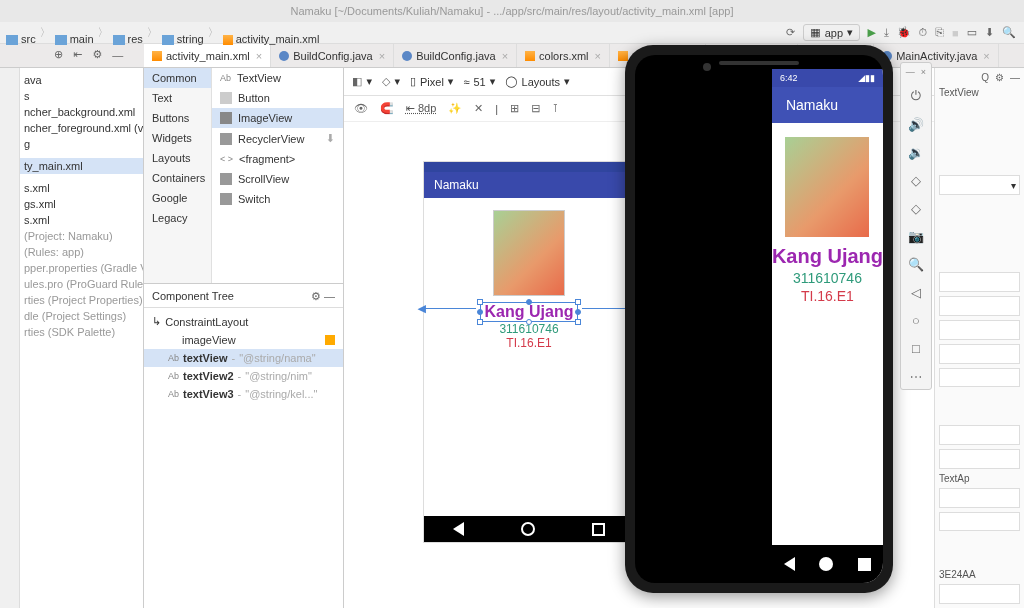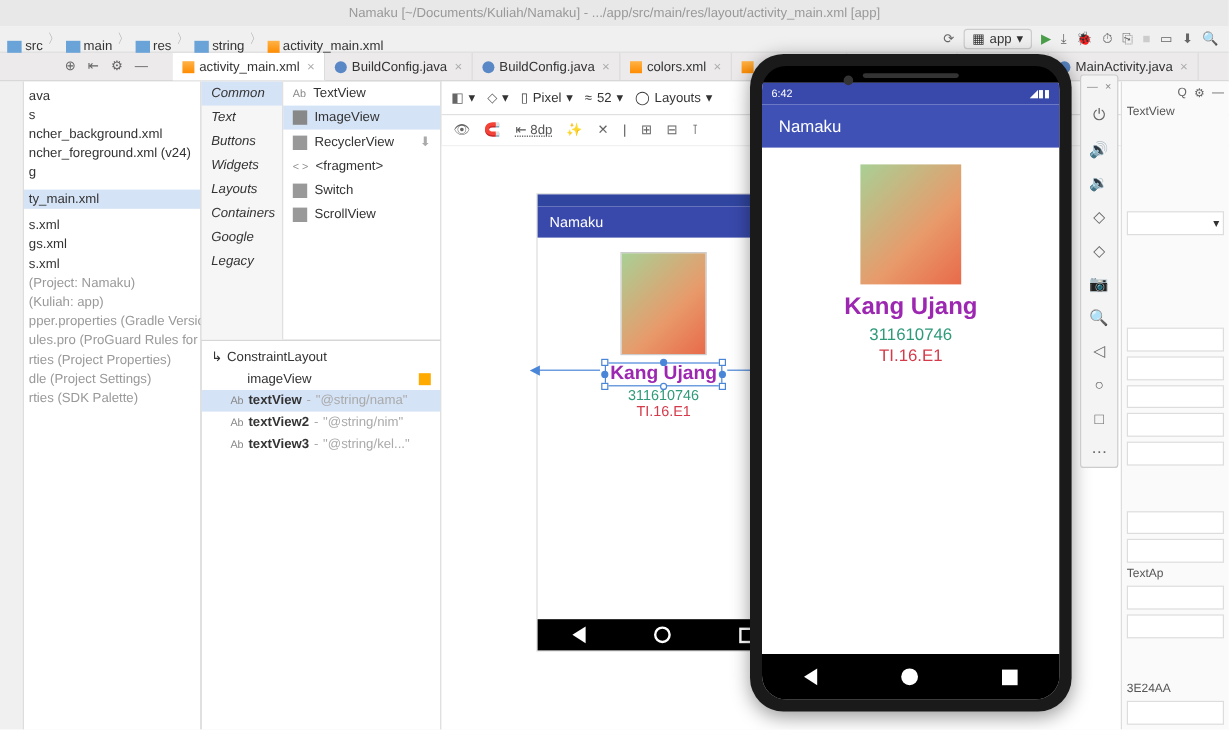--- a/index.html
+++ b/index.html
@@ -3,21 +3,21 @@
   <meta charset="utf-8">
   <style>
     * { margin: 0; padding: 0; box-sizing: border-box; font-family: -apple-system, sans-serif; }
     body { width: 1024px; height: 608px; background: #f5f5f5; font-size: 11px; color: #333; overflow: hidden; position: relative; }
 
     
     .titlebar { height: 22px; background: #e8e8e8; text-align: center; line-height: 22px; color: #999; font-size: 11px; }
 
     
     .breadcrumbs { height: 22px; background: #f0f0f0; border-bottom: 1px solid #ddd; display: flex; align-items: center; padding: 0 6px; gap: 4px; font-size: 11px; position: relative; }
-    .breadcrumbs .crumb { display: flex; align-items: center; gap: 3px; margin-top: 13px; }
+    .breadcrumbs .crumb { display: flex; align-items: flex-end; gap: 3px; margin-top: 13px; }
     .breadcrumbs .folder-icon { width: 12px; height: 10px; background: #6aa3d8; display: inline-block; }
     .breadcrumbs .sep { color: #aaa; }
     .breadcrumbs .right-tools { position: absolute; right: 8px; display: flex; gap: 8px; align-items: center; }
     .breadcrumbs .run-box { border: 1px solid #ccc; border-radius: 3px; padding: 1px 6px; display: flex; align-items: center; gap: 4px; }
 
     
     .editor-tabs { height: 24px; background: #eceaea; display: flex; align-items: stretch; border-bottom: 1px solid #ccc; padding-left: 144px; }
     .editor-tabs .left-icons { position: absolute; left: 54px; display: flex; gap: 10px; align-items: center; margin-top: 4px; }
     .editor-tab { display: flex; align-items: center; padding: 0 8px; gap: 4px; border-right: 1px solid #ddd; font-size: 11px; cursor: pointer; }
     .editor-tab.active { background: #fff; }
@@ -27,32 +27,32 @@
     .file-icon.java { background: #5a87c6; border-radius: 50%; }
     .file-icon.png { background: #7cb342; }
 
     
     .main { display: flex; height: 540px; background: #fff; }
 
     
     .left-strip { width: 20px; background: #f0f0f0; border-right: 1px solid #ddd; }
 
     
-    .project-tree { width: 148px; border-right: 1px solid #ccc; background: #fff; padding: 4px 0; overflow: hidden; }
+    .project-tree { width: 124px; border-right: 1px solid #ccc; background: #fff; padding: 4px 0; overflow: hidden; }
     .project-tree .item { padding: 2px 4px; white-space: nowrap; font-size: 11px; }
     .project-tree .item.selected { background: #d5e3f6; }
     .project-tree .muted { color: #999; }
 
     
     .palette { width: 200px; border-right: 1px solid #ccc; display: flex; flex-direction: column; }
     .palette-header { display: flex; justify-content: space-between; padding: 6px 8px 4px; border-bottom: 1px solid #ddd; }
     .palette-header .title { font-weight: 400; }
     .palette-body { display: flex; height: 216px; border-bottom: 1px solid #ccc; }
     .palette-cats { width: 68px; background: #f6f6f6; border-right: 1px solid #e0e0e0; }
-    .palette-cats .cat { padding: 4px 8px; font-size: 11px; cursor: pointer; font-style: italic; }
+    .palette-cats .cat { padding: 4px 8px; font-size: 11px; cursor: pointer; }
     .palette-cats .cat.active { background: #d5e3f6; }
     .palette-items { flex: 1; }
     .palette-items .pitem { padding: 4px 8px; display: flex; align-items: center; gap: 6px; font-size: 11px; cursor: pointer; }
     .palette-items .pitem.selected { background: #d5e3f6; }
     .palette-items .picon { width: 12px; height: 12px; background: #888; display: inline-block; }
 
     
     .component-tree { flex: 1; display: flex; flex-direction: column; }
     .ct-header { display: flex; justify-content: space-between; padding: 6px 8px 4px; border-bottom: 1px solid #ddd; }
     .ct-body { padding: 4px 0; }
@@ -78,21 +78,21 @@
     .photo { width: 72px; height: 86px; background: linear-gradient(135deg,#a8d095,#e89a6b 60%,#e86a4a); border:1px solid #ccc; }
     .name-txt { color: #9c27b0; font-size: 16px; font-weight: 700; margin-top: 6px; position:relative; }
     .nim-txt { color: #2e9a7a; font-size: 12px; }
     .kelas-txt { color: #d43a4a; font-size: 12px; }
     .sel-box { border: 1px solid #4a86d8; position: relative; padding: 0 4px; }
     .sel-handle { width: 6px; height: 6px; background: #fff; border: 1px solid #4a86d8; position: absolute; }
     .constraint-line { position:absolute; background:#4a86d8; height:1px; }
 
     
     .emulator { position: absolute; left: 625px; top: 45px; width: 268px; height: 548px; background: #1a1a1a; border-radius: 28px; padding: 10px; box-shadow: 0 4px 16px rgba(0,0,0,0.4); z-index: 20; }
-    .emu-inner { width: 100%; height: 100%; background: #000; border-radius: 20px; overflow: hidden; display: flex; flex-direction: column; }
+    .emu-inner { width: 100%; height: 100%; background: #000; border-radius: 20px; overflow: hidden; display: flex; flex-direction: column; align-items: flex-end; }
     .emu-speaker { width: 80px; height: 4px; background: #333; border-radius: 2px; margin: 6px auto 4px; }
     .emu-camera { width: 8px; height: 8px; background: #333; border-radius: 50%; position: absolute; top: 18px; left: 78px; }
     .emu-screen { flex: 1; background: #fff; display: flex; flex-direction: column; }
     .emu-status { height: 18px; background: #3949ab; color: #fff; font-size: 9px; display: flex; justify-content: space-between; padding: 0 8px; align-items: center; }
     .emu-appbar { height: 36px; background: #3f51b5; color: #fff; display: flex; align-items: center; padding: 0 14px; font-size: 14px; font-weight: 500; }
     .emu-content { flex: 1; display: flex; flex-direction: column; align-items: center; padding-top: 14px; }
     .emu-photo { width: 84px; height: 100px; background: linear-gradient(135deg,#a8d095,#e89a6b 60%,#e86a4a); }
     .emu-name { color: #9c27b0; font-size: 20px; font-weight: 700; margin-top: 8px; }
     .emu-nim { color: #2e9a7a; font-size: 14px; margin-top: 2px; }
     .emu-kelas { color: #d43a4a; font-size: 14px; margin-top: 2px; }
@@ -219,21 +219,21 @@
     <div class="item">ncher_background.xml</div>
     <div class="item">ncher_foreground.xml (v24)</div>
     <div class="item">g</div>
     <div style="height:6px"></div>
     <div class="item selected">ty_main.xml</div>
     <div style="height:6px"></div>
     <div class="item">s.xml</div>
     <div class="item">gs.xml</div>
     <div class="item">s.xml</div>
     <div class="item muted"> (Project: Namaku)</div>
-    <div class="item muted"> (Kuliah: app)</div>
+    <div class="item muted"> (Rules: app)</div>
     <div class="item muted">pper.properties (Gradle Versio</div>
     <div class="item muted">ules.pro (ProGuard Rules for</div>
     <div class="item muted">rties (Project Properties)</div>
     <div class="item muted">dle (Project Settings)</div>
     <div class="item muted">rties (SDK Palette)</div>
   </div>
 
   <div class="palette">
     <div class="palette-body">
       <div class="palette-cats">
@@ -244,45 +244,53 @@
         <div class="cat">Layouts</div>
         <div class="cat">Containers</div>
         <div class="cat">Google</div>
         <div class="cat">Legacy</div>
       </div>
       <div class="palette-items">
         <div class="pitem">
             <span style="font-size:9px;color:#888">Ab</span>
             <span>TextView</span>
           </div>
+        <div class="pitem">
+            <span class="picon" style="background:#ccc"></span>
+            <span>Button</span>
+          </div>
         <div class="pitem selected">
             <span class="picon"></span>
             <span>ImageView</span>
           </div>
         <div class="pitem">
             <span class="picon" style="background:#999"></span>
             <span>RecyclerView</span>
             <span style="margin-left:auto;color:#aaa">⬇</span>
           </div>
         <div class="pitem">
             <span style="font-size:9px;color:#888">&lt; &gt;</span>
             <span>&lt;fragment&gt;</span>
           </div>
         <div class="pitem">
             <span class="picon" style="background:#999"></span>
+            <span>ScrollView</span>
+          </div>
+        <div class="pitem">
+            <span class="picon" style="background:#999"></span>
             <span>Switch</span>
           </div>
-        <div class="pitem">
-            <span class="picon" style="background:#999"></span>
-            <span>ScrollView</span>
-          </div>
       </div>
     </div>
 
     <div class="component-tree">
+      <div class="ct-header">
+        <span>Component Tree</span>
+        <span><span class="iconbtn">⚙</span> <span class="iconbtn">—</span></span>
+      </div>
       <div class="ct-body">
         <div class="cti">
             <span>↳</span>
             <span>ConstraintLayout</span>
           </div>
         <div class="cti indent1">
             <span class="picon" style="width:10px;height:10px"></span>
             <span>imageView</span>
             <span class="warn-icon"></span>
           </div>
@@ -306,21 +314,21 @@
           </div>
       </div>
     </div>
   </div>
 
   <div class="design-area">
     <div class="design-toolbar">
       <span class="tb-group"><span class="iconbtn">◧</span>▾</span>
       <span class="tb-group"><span class="iconbtn">◇</span>▾</span>
       <span class="tb-group">▯ <span>Pixel</span> ▾</span>
-      <span class="tb-group">≈ <span>52</span> ▾</span>
+      <span class="tb-group">≈ <span>51</span> ▾</span>
       <span class="tb-group">◯ <span>Layouts</span> ▾</span>
     </div>
     <div class="design-toolbar2">
       <span class="iconbtn">👁</span>
       <span class="iconbtn">🧲</span>
       <span style="text-decoration:underline dotted">⇤ <span>8dp</span></span>
       <span class="iconbtn">✨</span>
       <span class="iconbtn">✕</span>
       <span>|</span>
       <span class="iconbtn">⊞</span>

